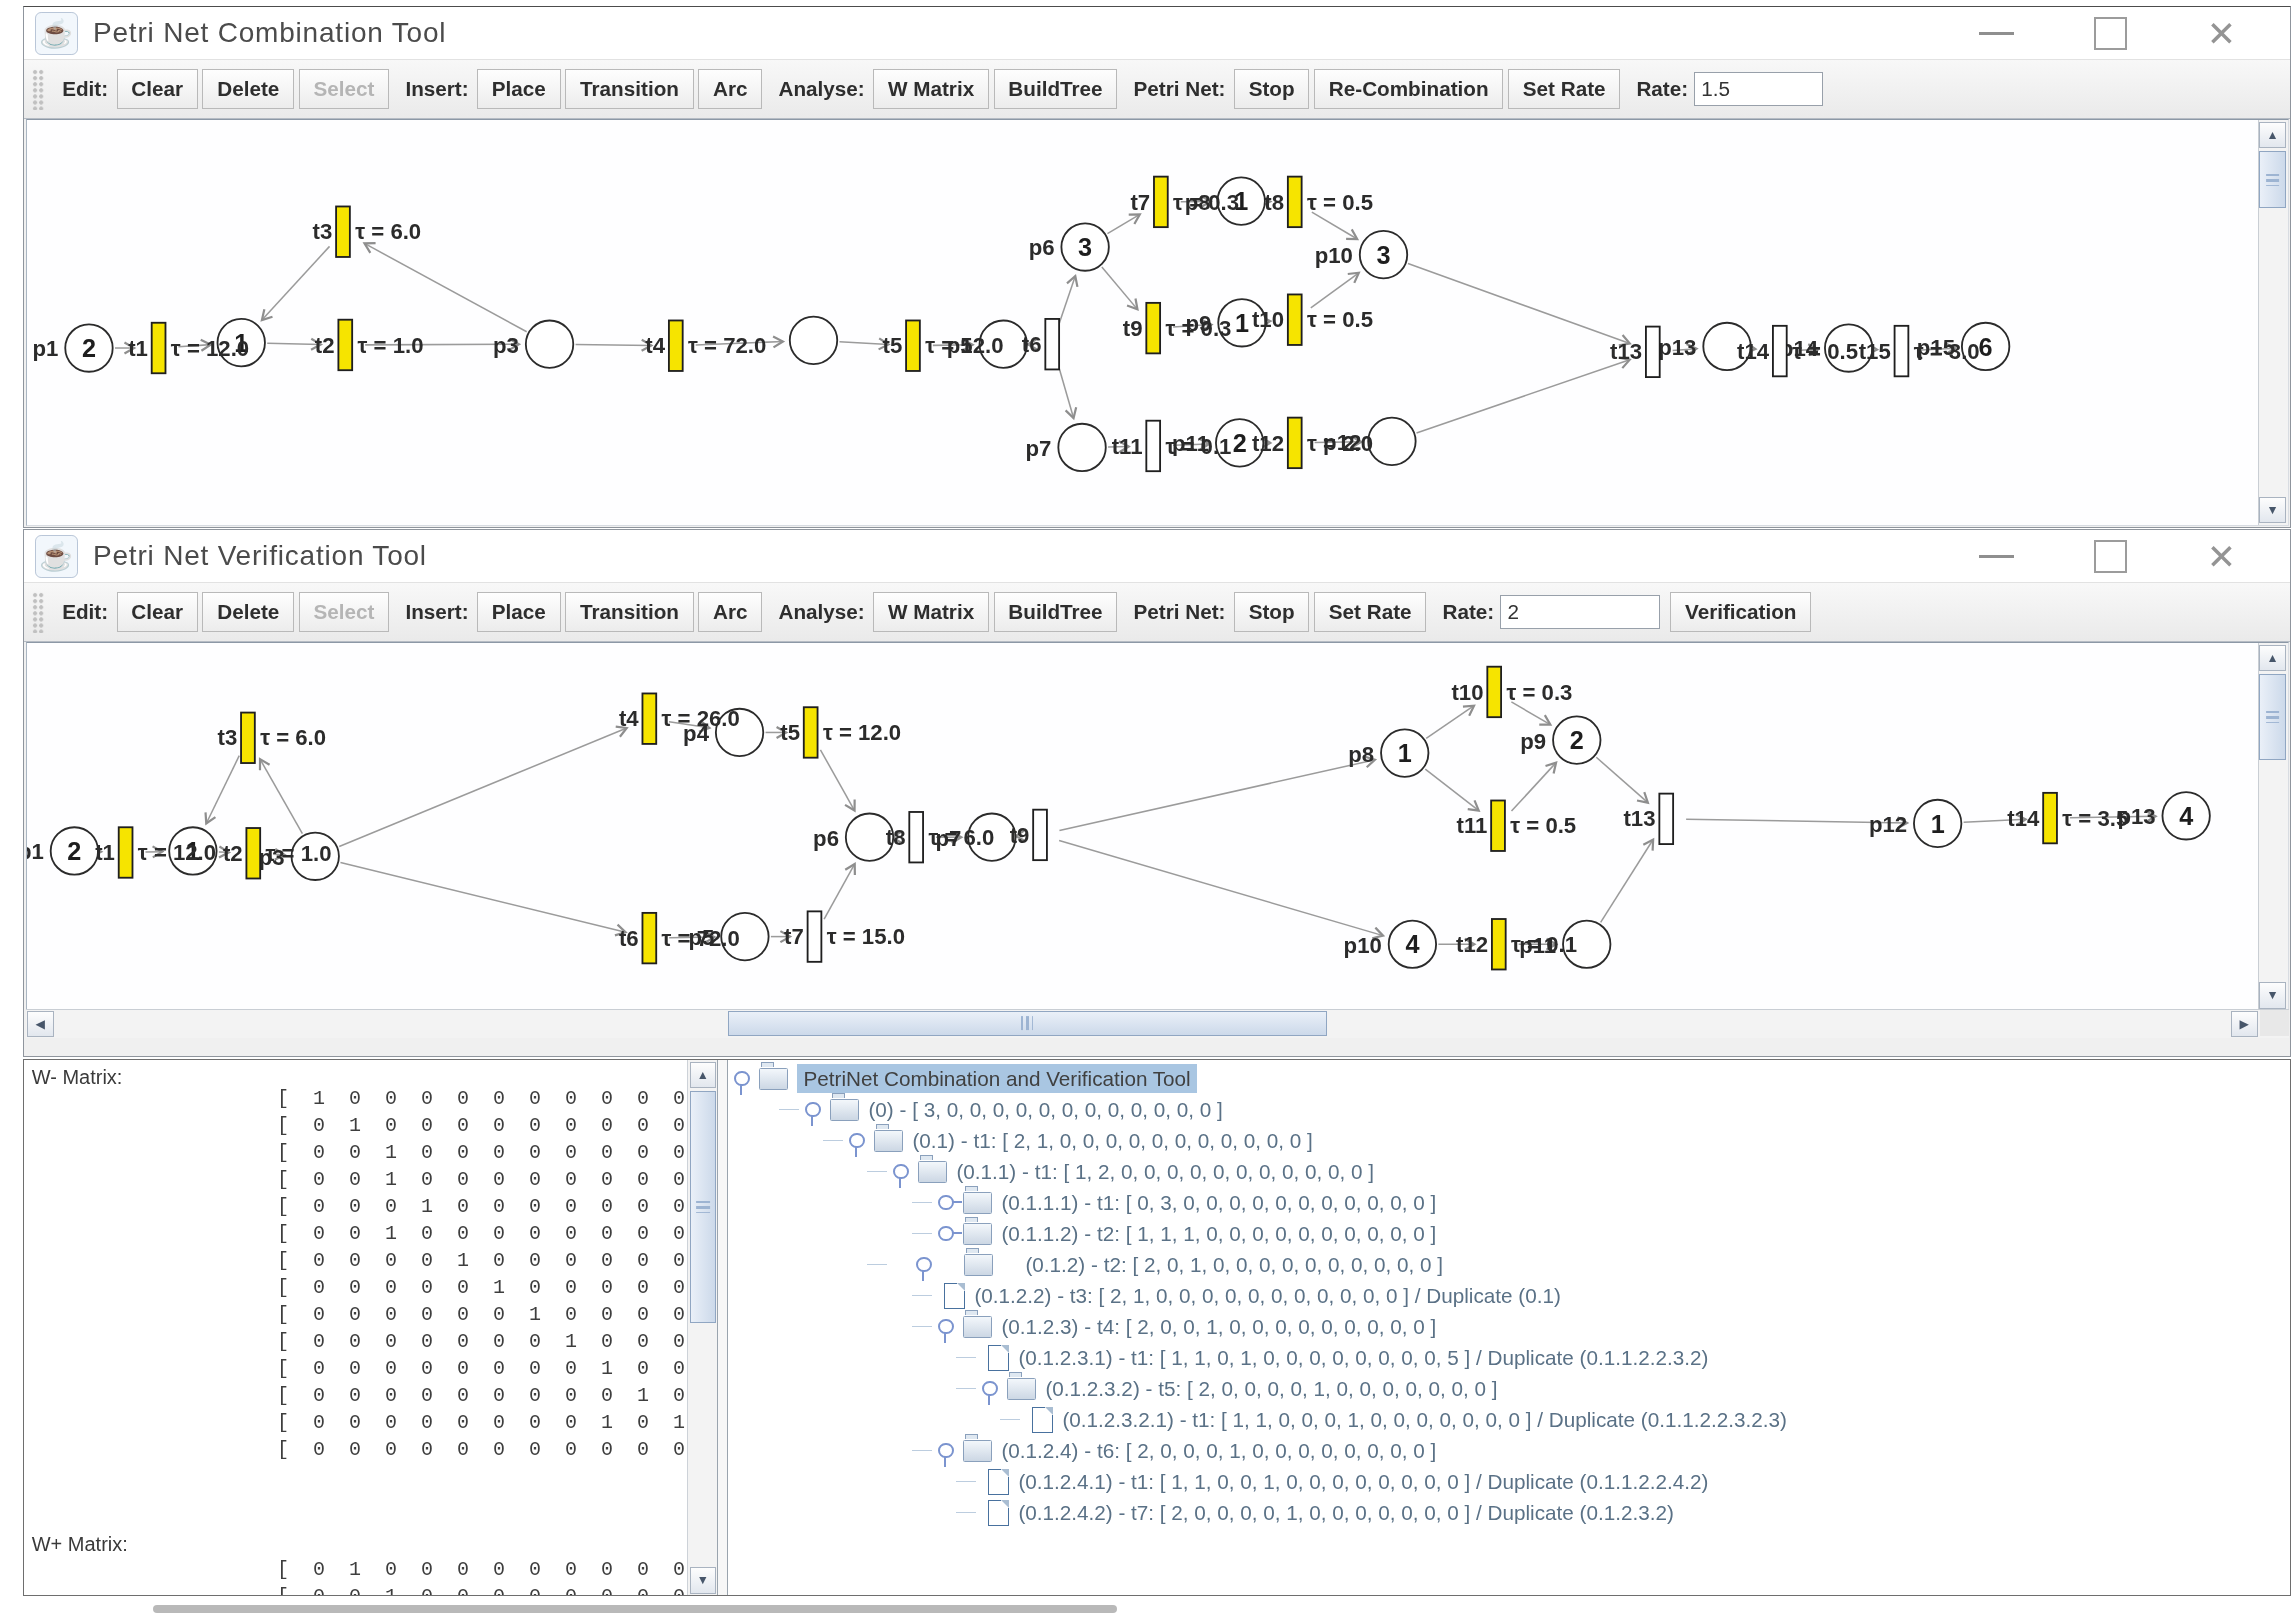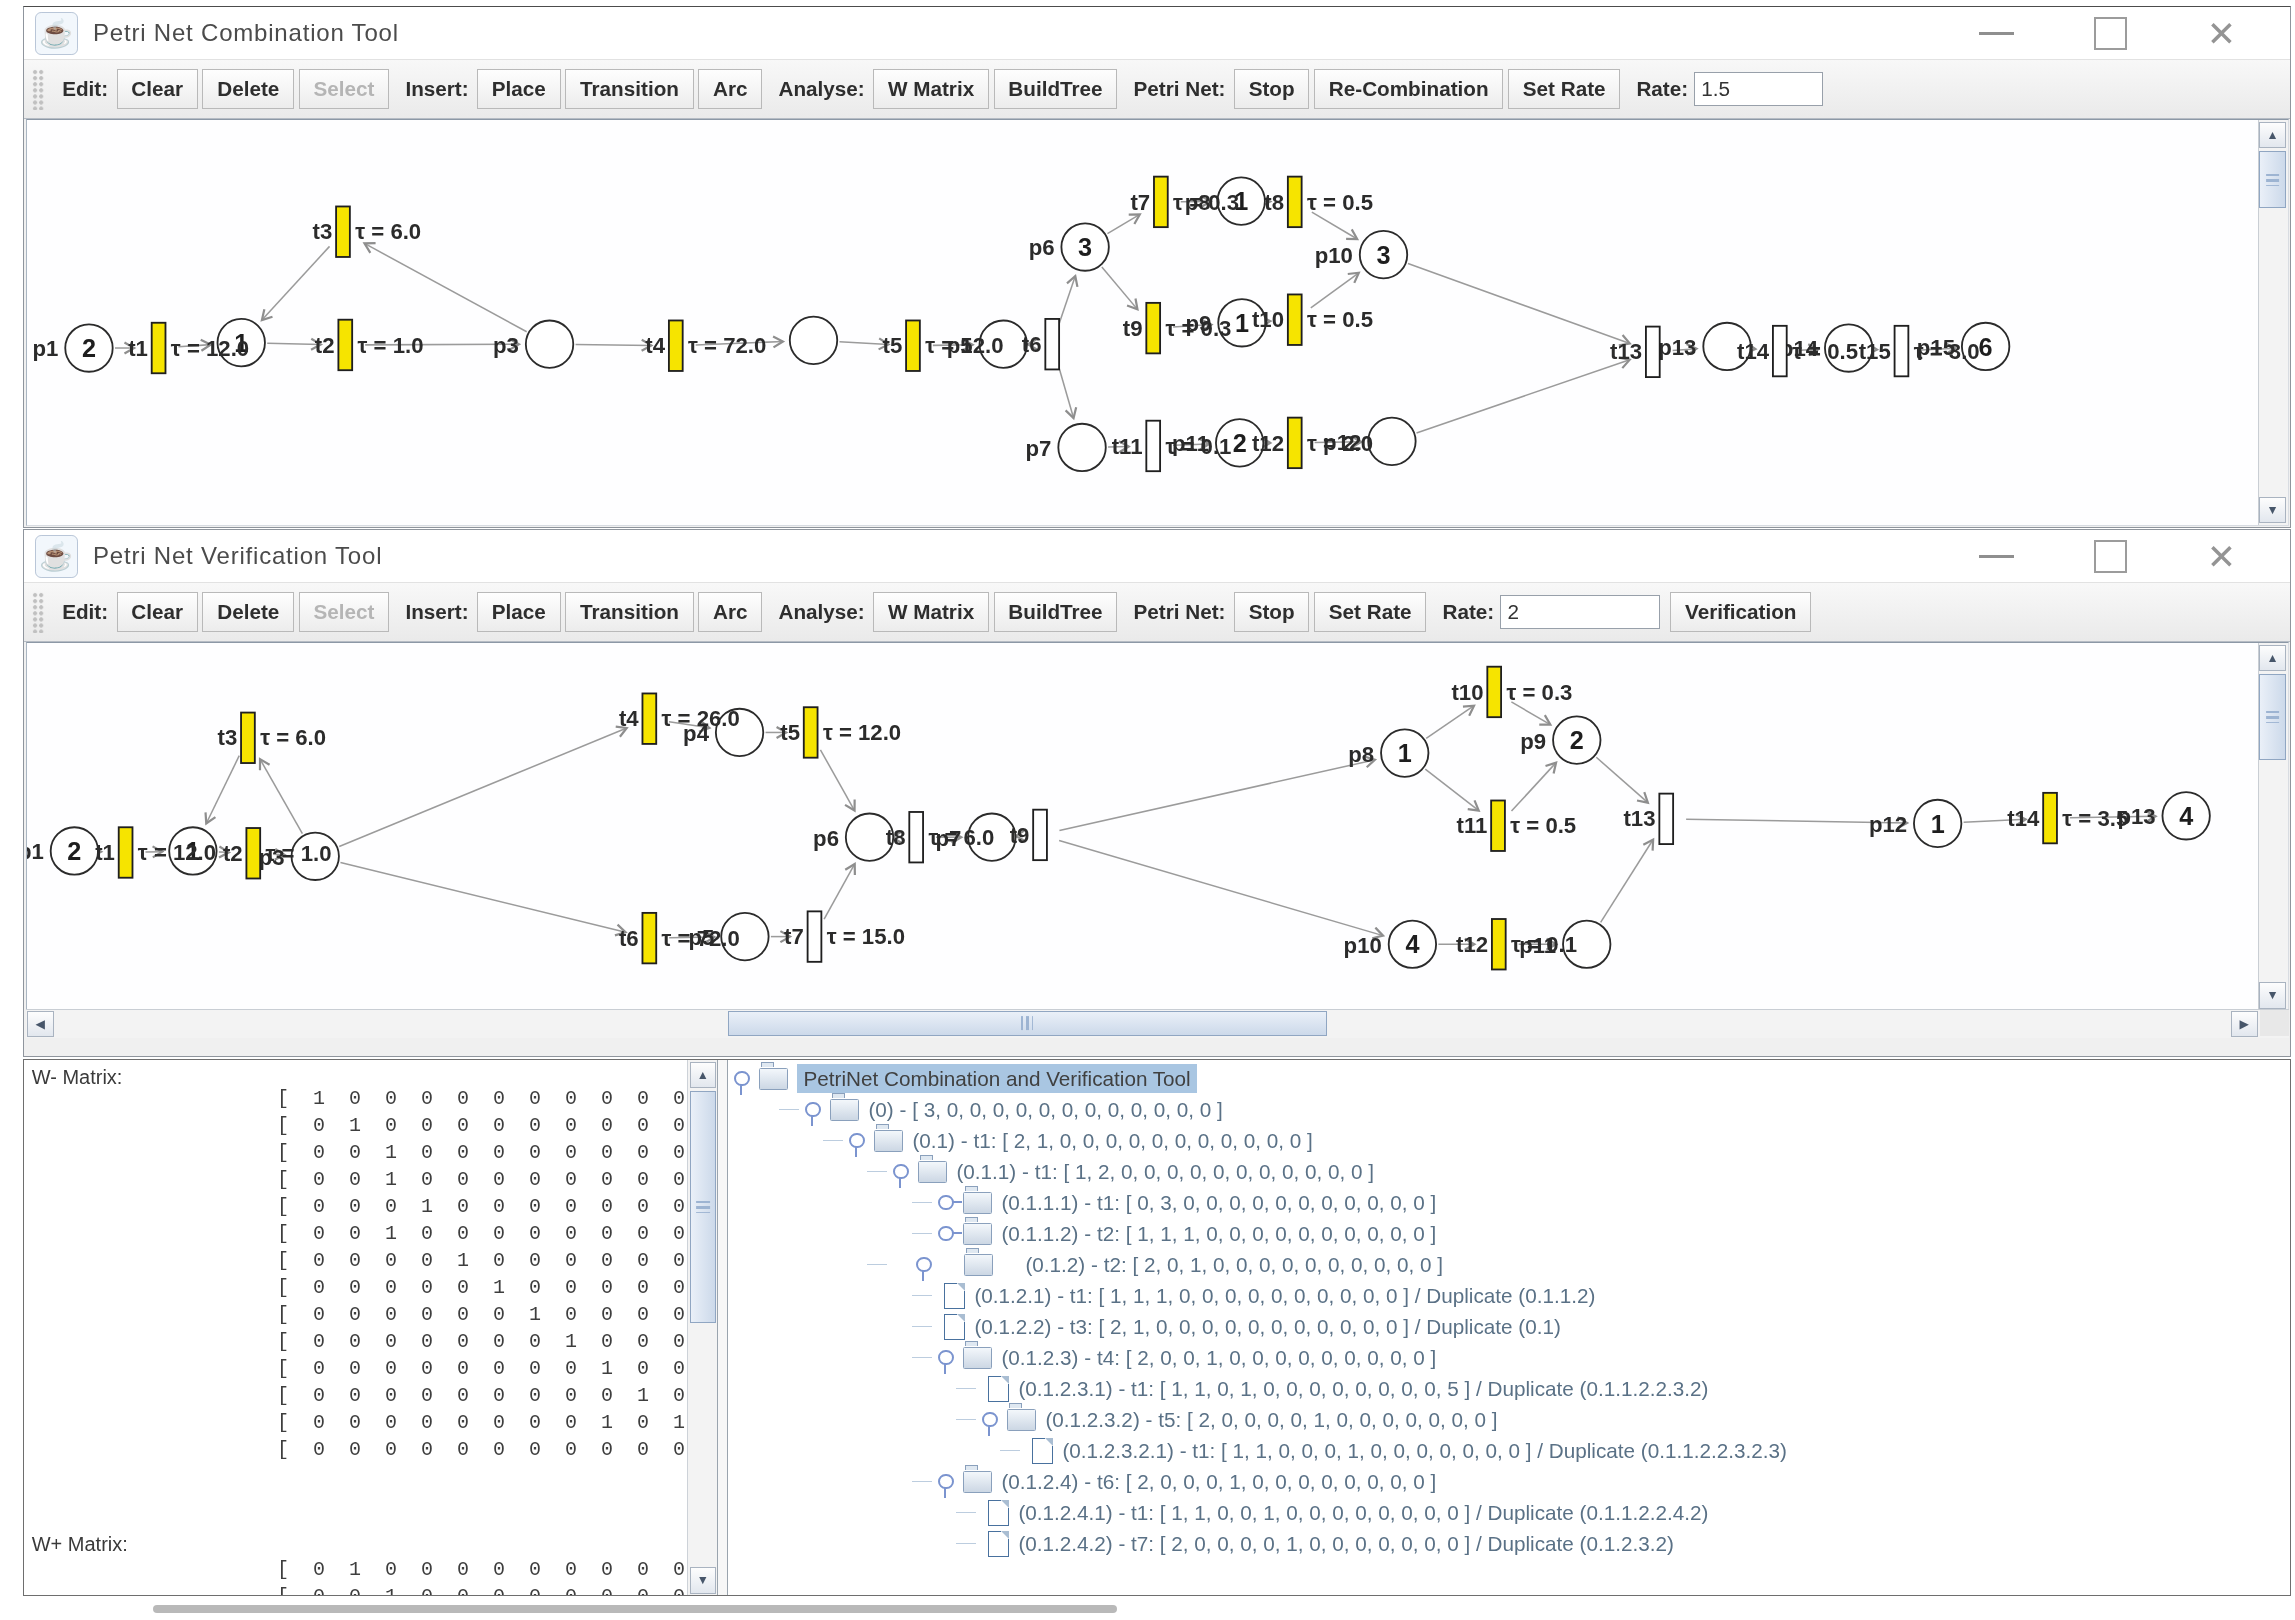--- a/index.html
+++ b/index.html
@@ -3,21 +3,21 @@
 <meta charset="utf-8">
 <style>
   html,body{margin:0;padding:0;background:#fff;}
   .page{position:relative;width:2295px;height:1621px;background:#fff;overflow:hidden;
         font-family:"Liberation Sans",sans-serif;}
   
   .win{position:absolute;left:23px;width:2266px;background:#f0f0f0;border:1.5px solid #8f959d;}
   #win1{top:6.1px;height:520px;border-top-color:#4c4c4c;}
   #win2{top:529px;height:526px;}
   .titlebar{position:relative;height:52px;background:#ffffff;display:flex;align-items:center;padding-left:10.7px;}
-  .titlebar h1{font-size:24px;font-weight:400;color:#4b4b4b;margin:0 0 0 15.3px;letter-spacing:0.8px;}
+  .titlebar h1{font-size:28px;font-weight:400;color:#4b4b4b;margin:0 0 0 15.3px;letter-spacing:0.8px;}
   .java-icon{width:41px;height:41px;border:1.5px solid #b9c6d8;border-radius:6.1px;background:#f2f7fc;
              display:flex;align-items:center;justify-content:center;font-size:27.5px;color:#3b6fb5;flex:none;}
   .controls{position:absolute;right:54px;top:0;height:100%;display:flex;align-items:center;gap:80px;}
   .ctl{cursor:pointer;display:block;}
   .ctl.min{width:35px;height:0;border-top:3.1px solid #8f8f8f;}
   .ctl.max{width:29px;height:29px;border:2.3px solid #9c9c9c;}
   .ctl.close{font-size:35px;line-height:1;color:#949494;font-weight:400;}
   
   .toolbar{height:58px;background:linear-gradient(#f8f8f8,#eaeaea);border-top:0.8px solid #e2e2e2;
            border-bottom:1.5px solid #b6bcc4;display:flex;align-items:center;padding:0 6.1px;}
@@ -551,21 +551,20 @@
     <div class="divider"></div>
     <div class="pane-right">
       <div id="tree">
           <div class="tree-row" style="padding-left: 6.1px;"><span class="knob exp"></span><span class="ico-folder"></span><span class="tree-text sel">PetriNet Combination and Verification Tool</span></div>
           <div class="tree-row" style="padding-left: 51px;"><span class="stub"></span><span class="knob exp"></span><span class="ico-folder"></span><span class="tree-text">(0) - [ 3, 0, 0, 0, 0, 0, 0, 0, 0, 0, 0, 0, 0 ]</span></div>
           <div class="tree-row" style="padding-left: 95px;"><span class="stub"></span><span class="knob exp"></span><span class="ico-folder"></span><span class="tree-text">(0.1) - t1: [ 2, 1, 0, 0, 0, 0, 0, 0, 0, 0, 0, 0, 0 ]</span></div>
           <div class="tree-row" style="padding-left: 139px;"><span class="stub"></span><span class="knob exp"></span><span class="ico-folder"></span><span class="tree-text">(0.1.1) - t1: [ 1, 2, 0, 0, 0, 0, 0, 0, 0, 0, 0, 0, 0 ]</span></div>
           <div class="tree-row" style="padding-left: 184px;"><span class="stub"></span><span class="knob col"></span><span class="ico-folder"></span><span class="tree-text">(0.1.1.1) - t1: [ 0, 3, 0, 0, 0, 0, 0, 0, 0, 0, 0, 0, 0 ]</span></div>
           <div class="tree-row" style="padding-left: 184px;"><span class="stub"></span><span class="knob col"></span><span class="ico-folder"></span><span class="tree-text">(0.1.1.2) - t2: [ 1, 1, 1, 0, 0, 0, 0, 0, 0, 0, 0, 0, 0 ]</span></div>
           <div class="tree-row" style="padding-left: 139px; gap: 23px;"><span class="stub"></span><span class="knob exp"></span><span class="ico-folder"></span><span class="tree-text">(0.1.2) - t2: [ 2, 0, 1, 0, 0, 0, 0, 0, 0, 0, 0, 0, 0 ]</span></div>
-          <div class="tree-row" style="padding-left: 184px;"><span class="stub"></span><span class="ico-doc"></span><span class="tree-text">(0.1.2.1) - t1: [ 1, 1, 1, 0, 0, 0, 0, 0, 0, 0, 0, 0, 0 ] / Duplicate (0.1.1.2)</span></div>
           <div class="tree-row" style="padding-left: 184px;"><span class="stub"></span><span class="ico-doc"></span><span class="tree-text">(0.1.2.2) - t3: [ 2, 1, 0, 0, 0, 0, 0, 0, 0, 0, 0, 0, 0 ] / Duplicate (0.1)</span></div>
           <div class="tree-row" style="padding-left: 184px;"><span class="stub"></span><span class="knob exp"></span><span class="ico-folder"></span><span class="tree-text">(0.1.2.3) - t4: [ 2, 0, 0, 1, 0, 0, 0, 0, 0, 0, 0, 0, 0 ]</span></div>
           <div class="tree-row" style="padding-left: 228px;"><span class="stub"></span><span class="ico-doc"></span><span class="tree-text">(0.1.2.3.1) - t1: [ 1, 1, 0, 1, 0, 0, 0, 0, 0, 0, 0, 0, 5 ] / Duplicate (0.1.1.2.2.3.2)</span></div>
           <div class="tree-row" style="padding-left: 228px;"><span class="stub"></span><span class="knob exp"></span><span class="ico-folder"></span><span class="tree-text">(0.1.2.3.2) - t5: [ 2, 0, 0, 0, 0, 1, 0, 0, 0, 0, 0, 0, 0 ]</span></div>
           <div class="tree-row" style="padding-left: 272px;"><span class="stub"></span><span class="ico-doc"></span><span class="tree-text">(0.1.2.3.2.1) - t1: [ 1, 1, 0, 0, 0, 1, 0, 0, 0, 0, 0, 0, 0 ] / Duplicate (0.1.1.2.2.3.2.3)</span></div>
           <div class="tree-row" style="padding-left: 184px;"><span class="stub"></span><span class="knob exp"></span><span class="ico-folder"></span><span class="tree-text">(0.1.2.4) - t6: [ 2, 0, 0, 0, 1, 0, 0, 0, 0, 0, 0, 0, 0 ]</span></div>
           <div class="tree-row" style="padding-left: 228px;"><span class="stub"></span><span class="ico-doc"></span><span class="tree-text">(0.1.2.4.1) - t1: [ 1, 1, 0, 0, 1, 0, 0, 0, 0, 0, 0, 0, 0 ] / Duplicate (0.1.1.2.2.4.2)</span></div>
           <div class="tree-row" style="padding-left: 228px;"><span class="stub"></span><span class="ico-doc"></span><span class="tree-text">(0.1.2.4.2) - t7: [ 2, 0, 0, 0, 0, 1, 0, 0, 0, 0, 0, 0, 0 ] / Duplicate (0.1.2.3.2)</span></div>
         </div>
     </div>

